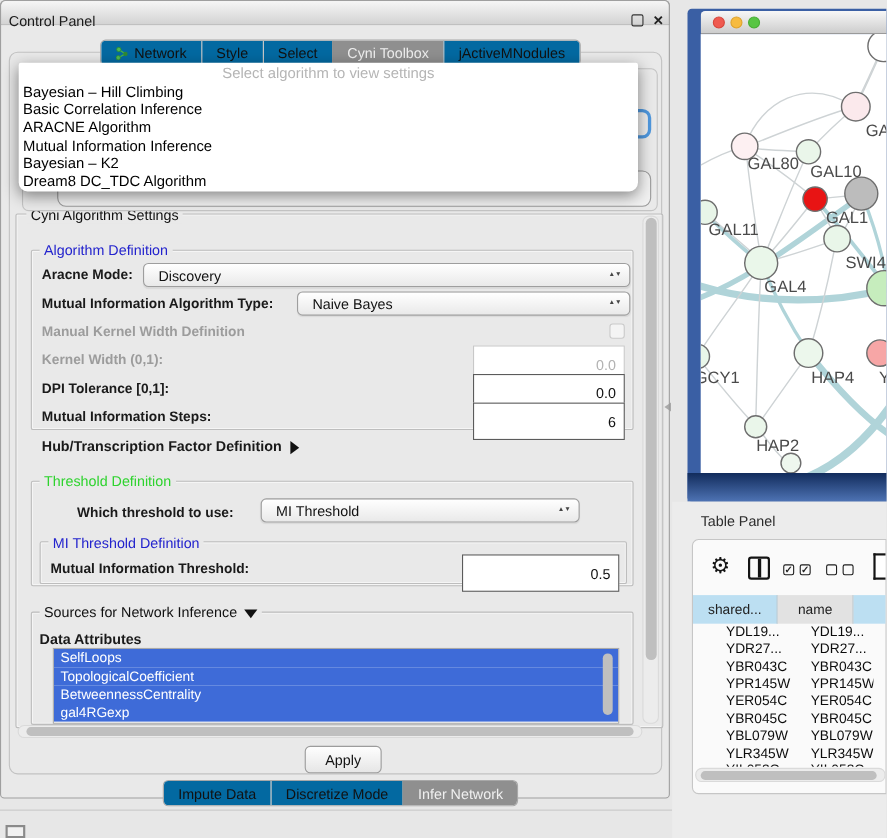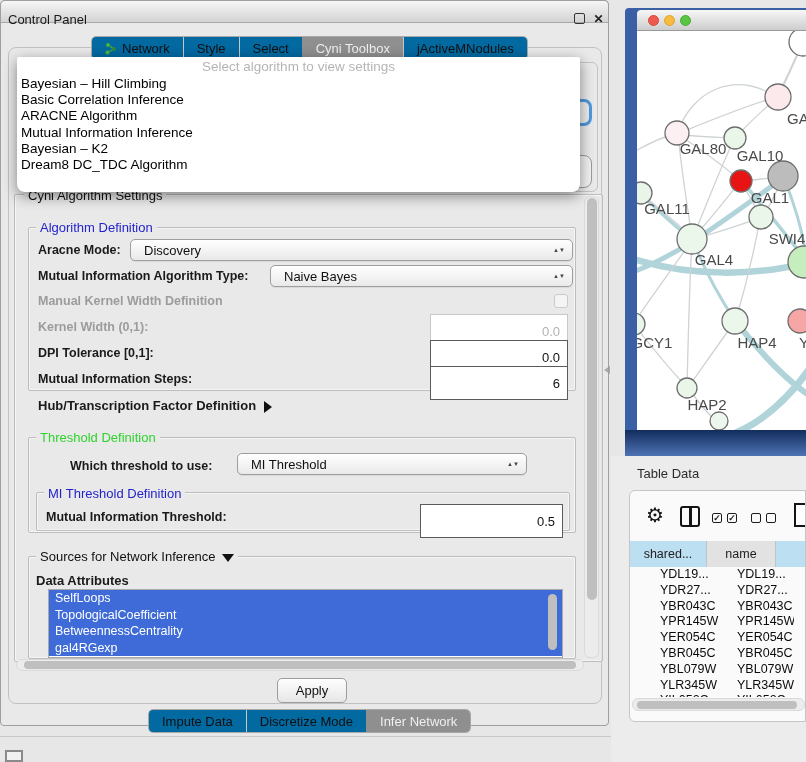--- a/index.html
+++ b/index.html
@@ -24,21 +24,21 @@
   .tab{padding:0 13px;display:flex;align-items:center;gap:5px;font-size:13px;border-left:1px solid #c6c6c6;background:#0369a1;white-space:nowrap}
   .tab:first-child{border-left:none}
   .tab.selected{background:#8f8f8f;color:#efefef;border-left-color:#8f8f8f}
   .nticon{display:inline-flex}
   
   .frag{box-sizing:border-box;z-index:4}
   #frag-section{left:20px;top:62px;width:578px;height:130px;border:1px solid #c4c4c4;border-radius:6px;background:#e9e9e9}
   #frag-bluecombo{left:568px;top:99px;width:24px;height:27px;border:3px solid #4f97dd;border-radius:8px;background:#ececec}
   #frag-combo2{left:52px;top:155px;width:540px;height:33px;border:1px solid #9a9a9a;border-radius:8px;background:#f1f1f1}
   
-  #popup{left:17px;top:57px;width:563px;height:135px;background:#fff;border-radius:2px 2px 8px 8px;
+  #popup{left:17px;top:57px;width:563px;height:117px;background:#fff;border-radius:2px 2px 8px 8px;
       box-shadow:0 4px 14px rgba(0,0,0,.45);z-index:30;box-sizing:border-box}
   #popup-placeholder{height:19px;line-height:19px;text-align:center;color:#b5b5b5;font-size:13.5px}
   .algo-item{height:16.2px;line-height:16.2px;padding-left:4px;font-size:13.5px;color:#000;white-space:nowrap}
   .algo-item.bold{font-weight:normal}
   
   .group{border:1px solid #bdbdbd;border-radius:2px;box-sizing:border-box;box-shadow:inset 0 0 0 1px rgba(255,255,255,.55)}
   .group-label{background:#e9e9e9;padding:0 4px;font-size:13px;white-space:nowrap;z-index:2}
   .lbl{font-weight:bold;font-size:12.5px;color:#1a1a1a;white-space:nowrap}
   .lbl.dis{color:#9c9c9c}
   .blue{color:#2323cd;font-weight:normal}
@@ -285,21 +285,21 @@
       <text x="150" y="213" text-anchor="middle" fill="#4a4a4a" font-size="15" font-family="&quot;Liberation Sans&quot;,sans-serif">SWI4</text>
       <text x="77" y="234" text-anchor="middle" fill="#4a4a4a" font-size="15" font-family="&quot;Liberation Sans&quot;,sans-serif">GAL4</text>
       <text x="15" y="317" text-anchor="middle" fill="#4a4a4a" font-size="15" font-family="&quot;Liberation Sans&quot;,sans-serif">GCY1</text>
       <text x="120" y="317" text-anchor="middle" fill="#4a4a4a" font-size="15" font-family="&quot;Liberation Sans&quot;,sans-serif">HAP4</text>
       <text x="162" y="317" text-anchor="start" fill="#4a4a4a" font-size="15" font-family="&quot;Liberation Sans&quot;,sans-serif">Y</text>
       <text x="70" y="379" text-anchor="middle" fill="#4a4a4a" font-size="15" font-family="&quot;Liberation Sans&quot;,sans-serif">HAP2</text>
     </svg>
 </div>
 
 <div class="abs" id="tp-bg"></div>
-<div class="abs" id="tp-title">Table Data</div>
+<div class="abs" id="tp-title">Table Panel</div>
 <div class="abs" id="tp-card">
   <div style="position:absolute;left:16px;top:14px" class="gear">⚙</div>
   <div style="position:absolute;left:50px;top:15px" class="split-ic"></div>
   <div style="position:absolute;left:82px;top:22px" class="cbx">✓</div>
   <div style="position:absolute;left:97px;top:22px" class="cbx">✓</div>
   <div style="position:absolute;left:121px;top:22px" class="cbx"></div>
   <div style="position:absolute;left:136px;top:22px" class="cbx"></div>
   <div style="position:absolute;left:164px;top:12px" class="page-ic"></div>
   <div id="tbl-head" style="position:absolute;left:0;top:50px;width:177px;height:26px">
       <div class="th abs" style="left: 0px; width: 77px; background: rgb(188, 223, 242);">shared...</div>

